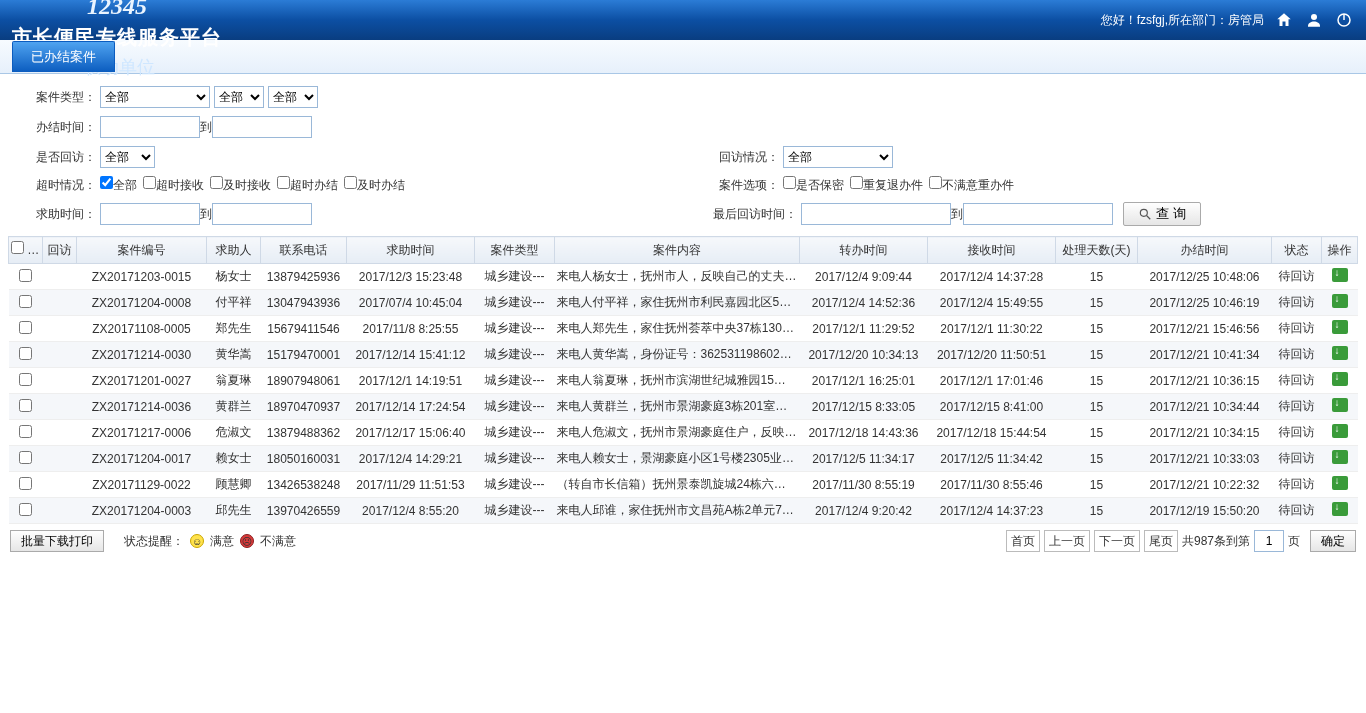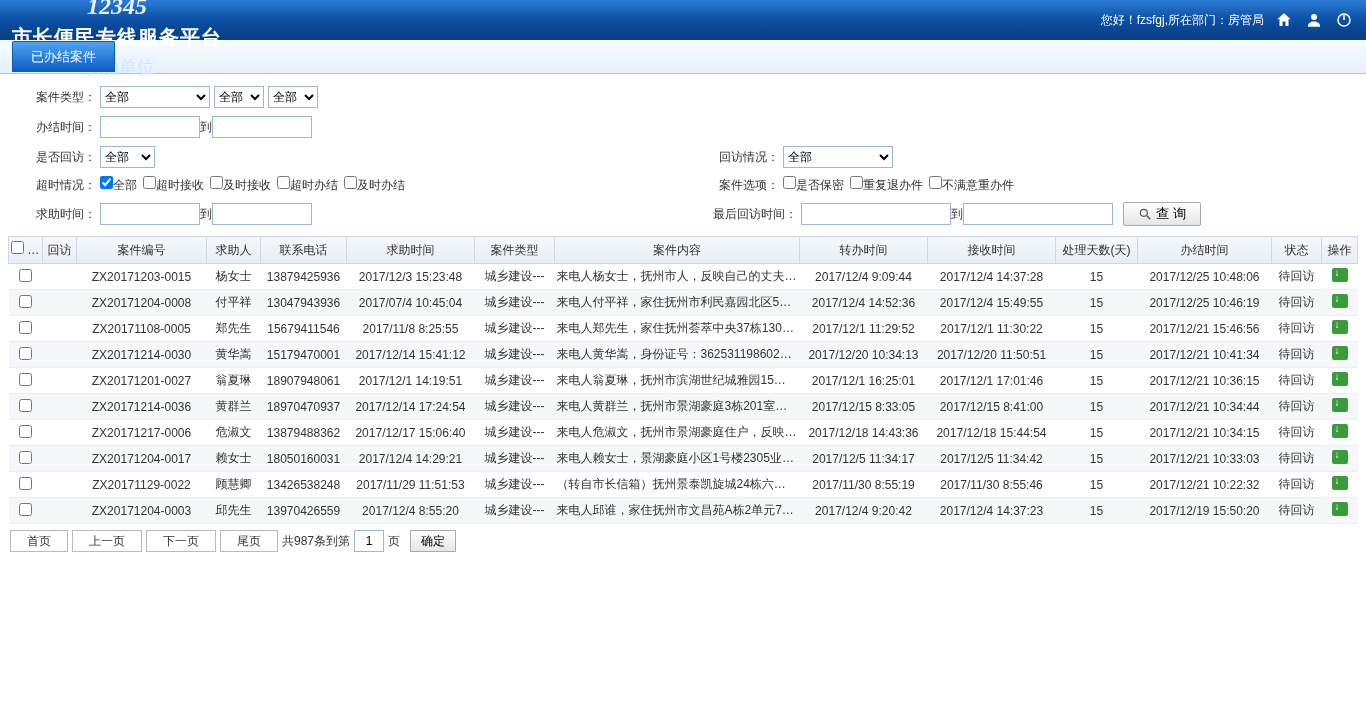--- a/index.html
+++ b/index.html
@@ -31,21 +31,21 @@
 .op-icon { display:inline-block; width:16px; height:14px; background:#3a9b3a; border-radius:2px; position:relative; cursor:pointer;}
 .op-icon::after{content:"↓"; color:#fff; font-size:10px; position:absolute; left:3px; top:-1px;}
 .footer { display:flex; align-items:center; justify-content:space-between; padding:6px 10px; }
 .legend { display:flex; align-items:center; gap:6px; }
 .face { width:14px; height:14px; border-radius:50%; display:inline-block; text-align:center; line-height:13px; font-size:10px;}
 .face.y { background:#ffe24b; border:1px solid #caa600;}
 .face.r { background:#d93a3a; border:1px solid #8b1f1f;}
 .pager { display:flex; align-items:center; gap:4px; }
 .pbtn { min-width:22px; height:22px; padding:0 6px; border:1px solid #bbb; background:#fff; cursor:pointer; font-size:12px; display:inline-flex; align-items:center; justify-content:center;}
 .pbtn.active { border:1px solid #e79a2f; color:#c06a00; font-weight:bold;}
-.pbtn.txt { padding:0 16px; }
+.pbtn.txt { padding:0 4px; }
 .smallbtn { height:22px; padding:0 10px; border:1px solid #aaa; background:linear-gradient(to bottom,#fefefe,#e6e6e6); cursor:pointer; font-size:12px;}
 .chkline label { margin-right:6px; }
 </style>
 </head>
 <body>
 
 <div class="header">
   <div class="header-left">
     <span class="logo-a">抚州</span>
     <span class="logo-b">12345</span>
@@ -337,20 +337,28 @@
         <td>2017/12/4 14:37:23</td>
         <td>15</td>
         <td>2017/12/19 15:50:20</td>
         <td>待回访</td>
         <td><span class="op-icon"></span></td>
       </tr>
     </tbody>
 </table>
 
 <div class="footer">
+  <div class="legend">
+    <button class="smallbtn">批量下载打印</button>
+    <span style="margin-left:14px">状态提醒：</span>
+    <span class="face y">☺</span>
+      <span>满意</span>
+    <span class="face r">☹</span>
+      <span>不满意</span>
+  </div>
   <div class="pager">
     <span class="pbtn txt">首页</span>
     <span class="pbtn txt">上一页</span>
     <span class="pbtn txt">下一页</span>
     <span class="pbtn txt">尾页</span>
     <span style="margin-left:0">共987条到第</span>
     <input type="text" class="tbox" style="width: 30px; text-align: center;" value="1">
     <span>页</span>
     <button class="smallbtn" style="margin-left:6px">确定</button>
   </div>

